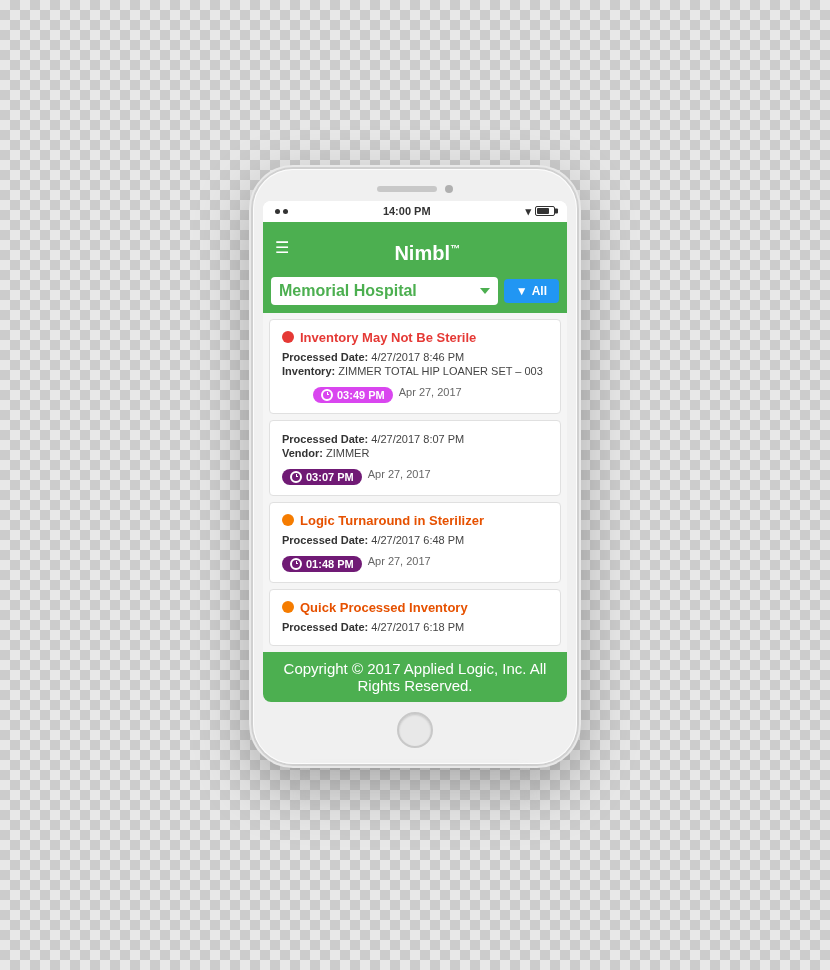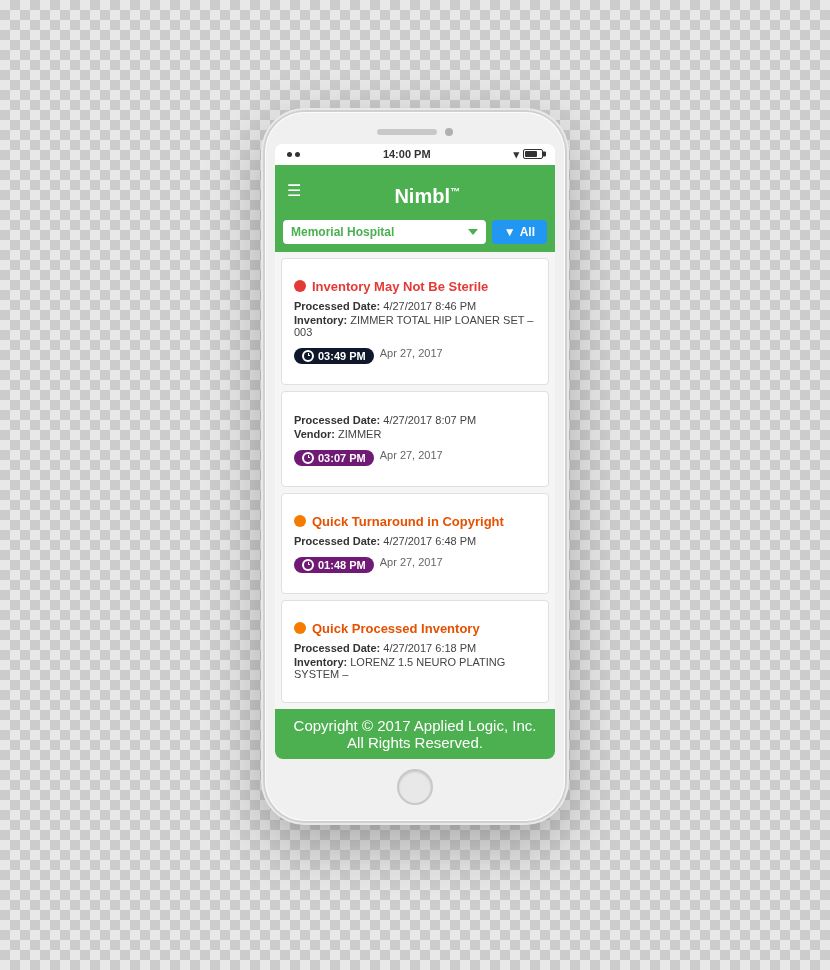--- a/index.html
+++ b/index.html
@@ -21,21 +21,21 @@
       font-family: -apple-system, 'Helvetica Neue', Arial, sans-serif;
     }
 
     .phone-wrapper {
       display: flex;
       flex-direction: column;
       align-items: center;
     }
 
     .phone-outer {
-      width: 300px;
+      width: 324px;
       background: #f0f0f0;
       border-radius: 40px;
       padding: 12px 10px;
       box-shadow:
         0 0 0 2px #d0d0d0,
         0 0 0 4px #e8e8e8,
         0 20px 60px rgba(0,0,0,0.3),
         inset 0 0 0 1px rgba(255,255,255,0.8);
       position: relative;
     }
@@ -172,21 +172,21 @@
       gap: 6px;
       align-items: center;
     }
 
     .hospital-selector {
       flex: 1;
       background: white;
       border: none;
       border-radius: 4px;
       padding: 5px 8px;
-      font-size: 12px;
+      font-size: 16px;
       color: #4CAF50;
       font-weight: 600;
       display: flex;
       align-items: center;
       justify-content: space-between;
       cursor: pointer;
     }
 
     .hospital-selector .chevron {
       width: 0;
@@ -219,21 +219,21 @@
     .content-area {
       background: #f5f5f5;
       overflow-y: auto;
     }
 
     
     .alert-card {
       background: white;
       margin: 6px 6px;
       border-radius: 4px;
-      padding: 20px 12px;
+      padding: 10px 12px;
       border: 1px solid #e0e0e0;
     }
 
     .alert-title-row {
       display: flex;
       align-items: center;
       gap: 6px;
       margin-bottom: 6px;
     }
 
@@ -273,21 +273,21 @@
       align-items: center;
       gap: 4px;
       border-radius: 12px;
       padding: 2px 8px;
       font-size: 11px;
       font-weight: 700;
       color: white;
       margin-top: 6px;
     }
 
-    .badge-red { background: #0f172a; }
+    .badge-red { background: #d946ef; margin-left: 31px; }
     .badge-orange { background: #701a75; }
 
     .badge-date {
       font-size: 11px;
       color: #666;
       margin-left: 6px;
     }
 
     .time-row {
       display: flex;
@@ -443,21 +443,21 @@
               <span class="clock-icon"></span>
               <span>03:07 PM</span>
             </span>
             <span class="badge-date">Apr 27, 2017</span>
           </div>
         </div>
 
         <div class="alert-card">
           <div class="alert-title-row">
             <div class="alert-dot dot-orange"></div>
-            <span class="alert-title title-orange">Quick Turnaround in Copyright</span>
+            <span class="alert-title title-orange">Logic Turnaround in Sterilizer</span>
           </div>
           <div class="alert-detail">
             <strong>Processed Date:</strong>
             <span>4/27/2017 6:48 PM</span>
           </div>
           <div class="time-row">
             <span class="alert-time-badge badge-orange">
               <span class="clock-icon"></span>
               <span>01:48 PM</span>
             </span>
@@ -467,24 +467,20 @@
 
         <div class="alert-card">
           <div class="alert-title-row">
             <div class="alert-dot dot-orange"></div>
             <span class="alert-title title-orange">Quick Processed Inventory</span>
           </div>
           <div class="alert-detail">
             <strong>Processed Date:</strong>
             <span>4/27/2017 6:18 PM</span>
           </div>
-          <div class="alert-detail">
-            <strong>Inventory:</strong>
-            <span>LORENZ 1.5 NEURO PLATING SYSTEM –</span>
-          </div>
         </div>
 
       </div>
 
       <div class="app-footer">
         <span>Copyright © 2017 Applied Logic, Inc. All Rights Reserved.</span>
       </div>
     </div>
 
     <div class="phone-bottom-bar">

